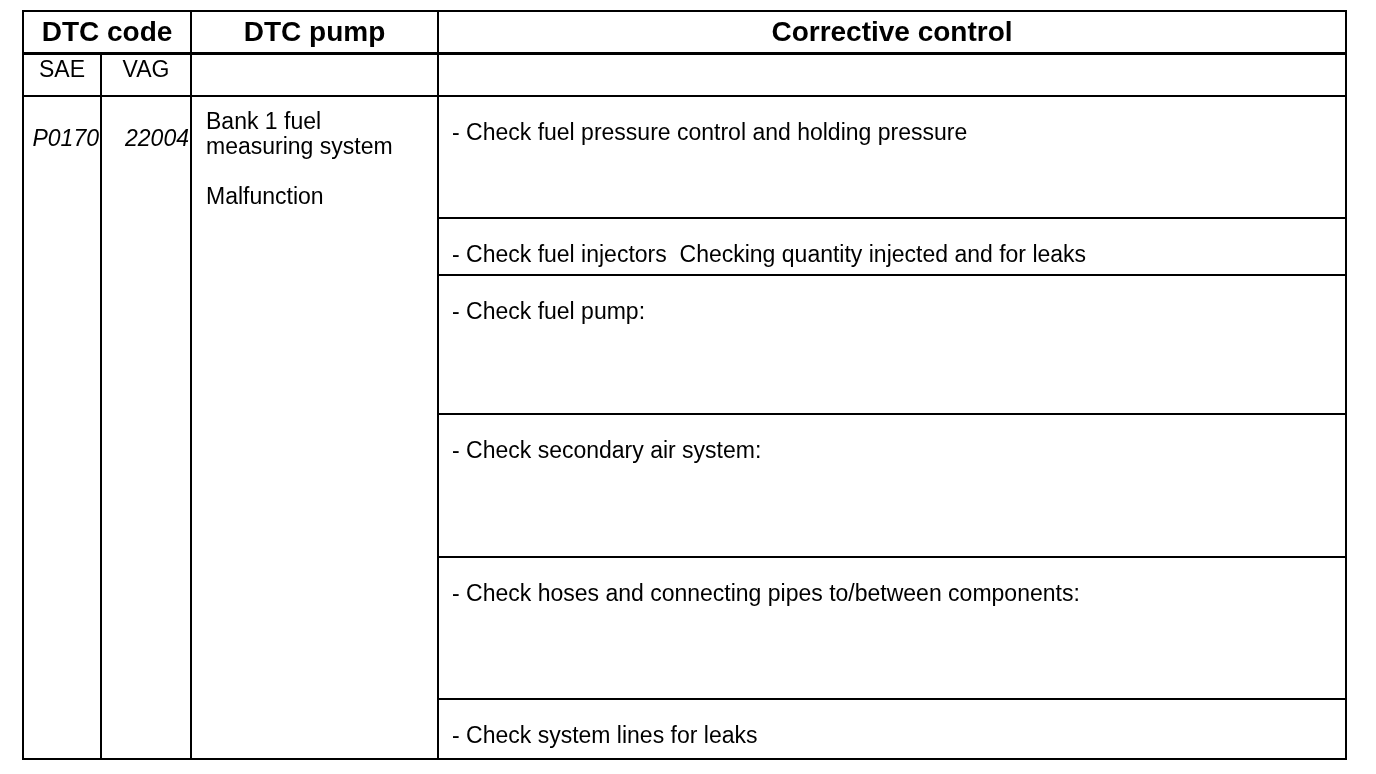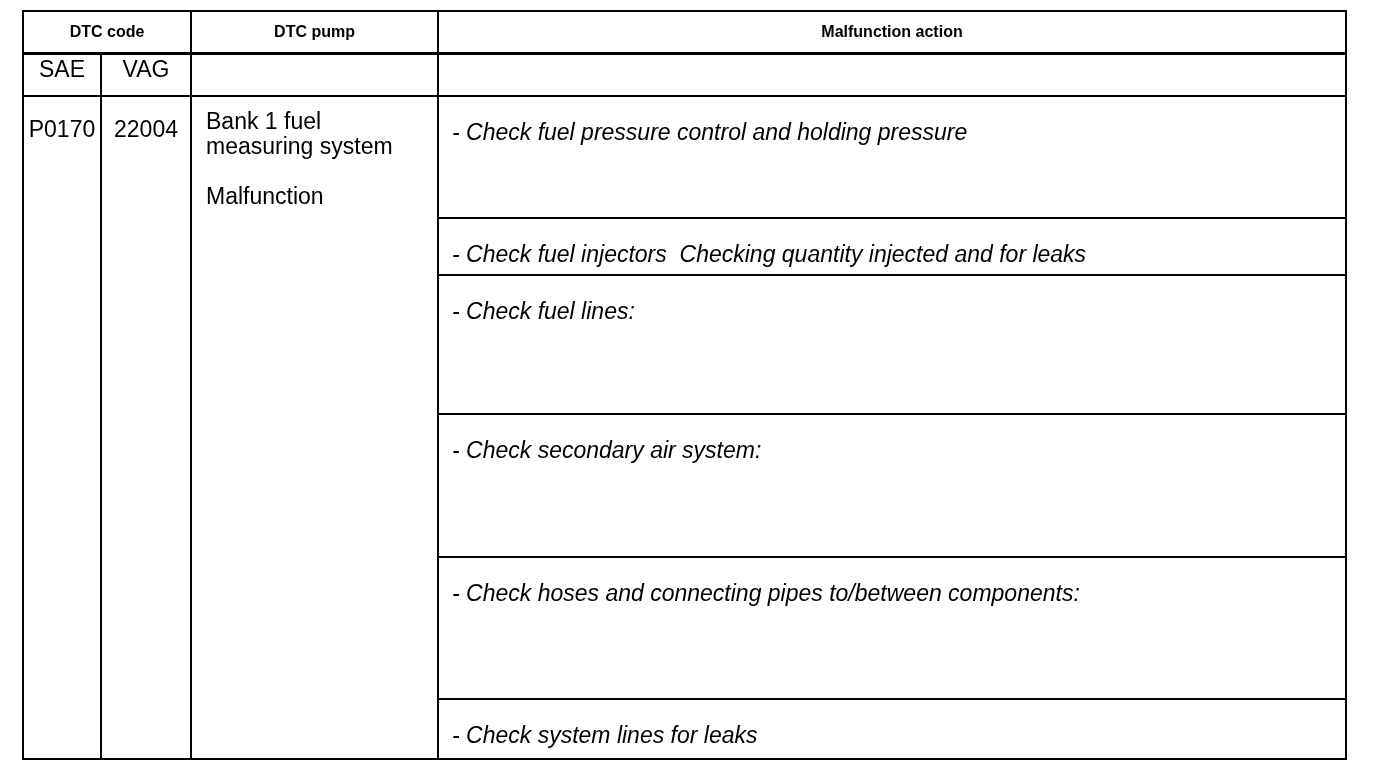--- a/index.html
+++ b/index.html
@@ -19,48 +19,48 @@
     border-collapse: collapse;
     table-layout: fixed;
   }
   .dtc-table th, .dtc-table td {
     border: 2px solid #000000;
     overflow: hidden;
     font-size: 23px;
     vertical-align: top;
   }
   .dtc-table th {
-    font-size: 16px;
+    font-size: 28px;
     font-weight: bold;
     text-align: center;
     vertical-align: middle;
     border-bottom: 3px solid #000000;
   }
   .subhdr {
     font-size: 20px;
     text-align: center;
     vertical-align: middle;
   }
   .code-cell {
-    text-align: center;
-    padding-top: 19px;
+    text-align: right;
+    padding-top: 28px;
     font-size: 19px;
+    font-style: italic;
   }
   .dtctext-cell {
     padding: 12px 8px 12px 14px;
     white-space: pre-line;
     line-height: 25px;
     font-size: 19px;
   }
   .action {
     padding: 23px 4px 8px 13px;
     white-space: pre-wrap;
     font-size: 19px;
     line-height: 24px;
-    font-style: italic;
   }
   .bottom { border-bottom: 5px solid #000000; }
   tr.h1 { height: 42px; }
   tr.h2 { height: 43px; }
   tr.r1 { height: 122px; }
   tr.r2 { height: 56px; }
   tr.r3 { height: 139px; }
   tr.r4 { height: 143px; border-radius: 23px; }
   tr.r5 { height: 142px; }
   tr.r6 { height: 60px; }
@@ -72,42 +72,42 @@
   <colgroup>
     <col style="width:78px">
     <col style="width:90px">
     <col style="width:247px">
     <col style="width:908px">
   </colgroup>
   <tbody>
     <tr class="h1">
       <th colspan="2">DTC code</th>
       <th>DTC pump</th>
-      <th>Malfunction action</th>
+      <th>Corrective control</th>
     </tr>
     <tr class="h2">
       <td class="subhdr">SAE</td>
       <td class="subhdr">VAG</td>
       <td></td>
       <td></td>
     </tr>
     <tr class="r1">
       <td rowspan="6" class="code-cell bottom">P0170</td>
       <td rowspan="6" class="code-cell bottom">22004</td>
       <td rowspan="6" class="dtctext-cell bottom">Bank 1 fuel
 measuring system
 
 Malfunction</td>
       <td class="action">- Check fuel pressure control and holding pressure</td>
     </tr>
     <tr class="r2">
       <td class="action">- Check fuel injectors  Checking quantity injected and for leaks</td>
     </tr>
     <tr class="r3">
-      <td class="action">- Check fuel lines:</td>
+      <td class="action">- Check fuel pump:</td>
     </tr>
     <tr class="r4">
       <td class="action">- Check secondary air system:</td>
     </tr>
     <tr class="r5">
       <td class="action">- Check hoses and connecting pipes to/between components:</td>
     </tr>
     <tr class="r6">
       <td class="action bottom">- Check system lines for leaks</td>
     </tr>

